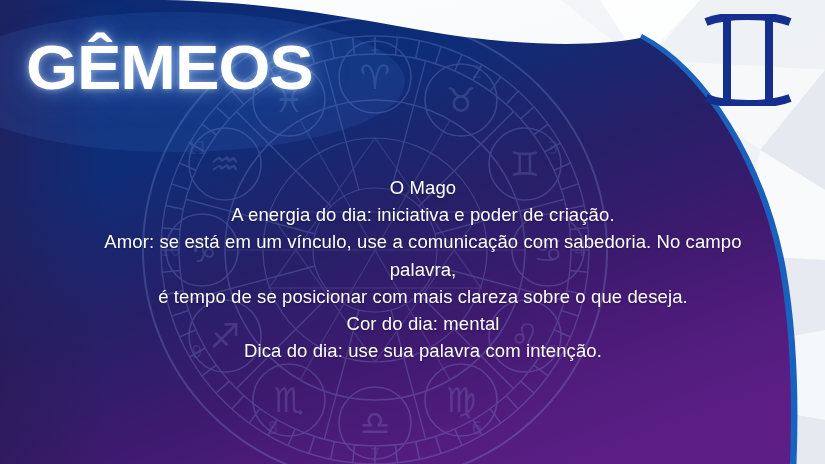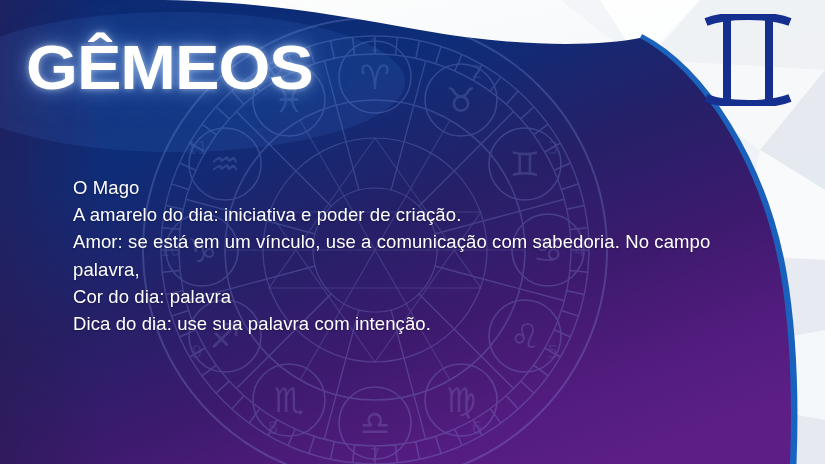--- a/index.html
+++ b/index.html
@@ -39,21 +39,21 @@
   #body-copy{
     position:absolute;
     left:73px; top:174px;
     width:700px;
     color:#ffffff;
     font-size:18.5px;
     line-height:27.2px;
     letter-spacing:.1px;
     text-shadow:0 1px 2px rgba(0,0,0,.30);
   }
-  #body-copy .ln{white-space:pre-wrap;}
+  #body-copy .ln{white-space:pre-wrap;text-align:center;}
 
   
   #gemini-glyph{
     position:absolute;
     left:700px; top:14px;
     width:96px;height:92px;
   }
 </style>
 </head>
 <body>
@@ -281,19 +281,20 @@
     <g fill="none" stroke="#142f8e" stroke-width="8" stroke-linecap="butt">
       <path d="M6,8 C26,0 70,0 90,8"></path>
       <path d="M6,84 C26,92 70,92 90,84"></path>
       <line x1="27" y1="6" x2="27" y2="86"></line>
       <line x1="69" y1="6" x2="69" y2="86"></line>
     </g>
   </svg>
 
   <div id="body-copy">
     <div class="ln">O Mago</div>
-    <div class="ln">A amarelo do dia: iniciativa e poder de criação.</div>
+    <div class="ln">A energia do dia: iniciativa e poder de criação.</div>
     <div class="ln">Amor: se está em um vínculo, use a comunicação com sabedoria. No campo palavra,</div>
-    <div class="ln">Cor do dia: palavra</div>
+    <div class="ln">é tempo de se posicionar com mais clareza sobre o que deseja.</div>
+    <div class="ln">Cor do dia: mental</div>
     <div class="ln">Dica do dia: use sua palavra com intenção.</div>
   </div>
 
 </div>
 
 </body></html>

